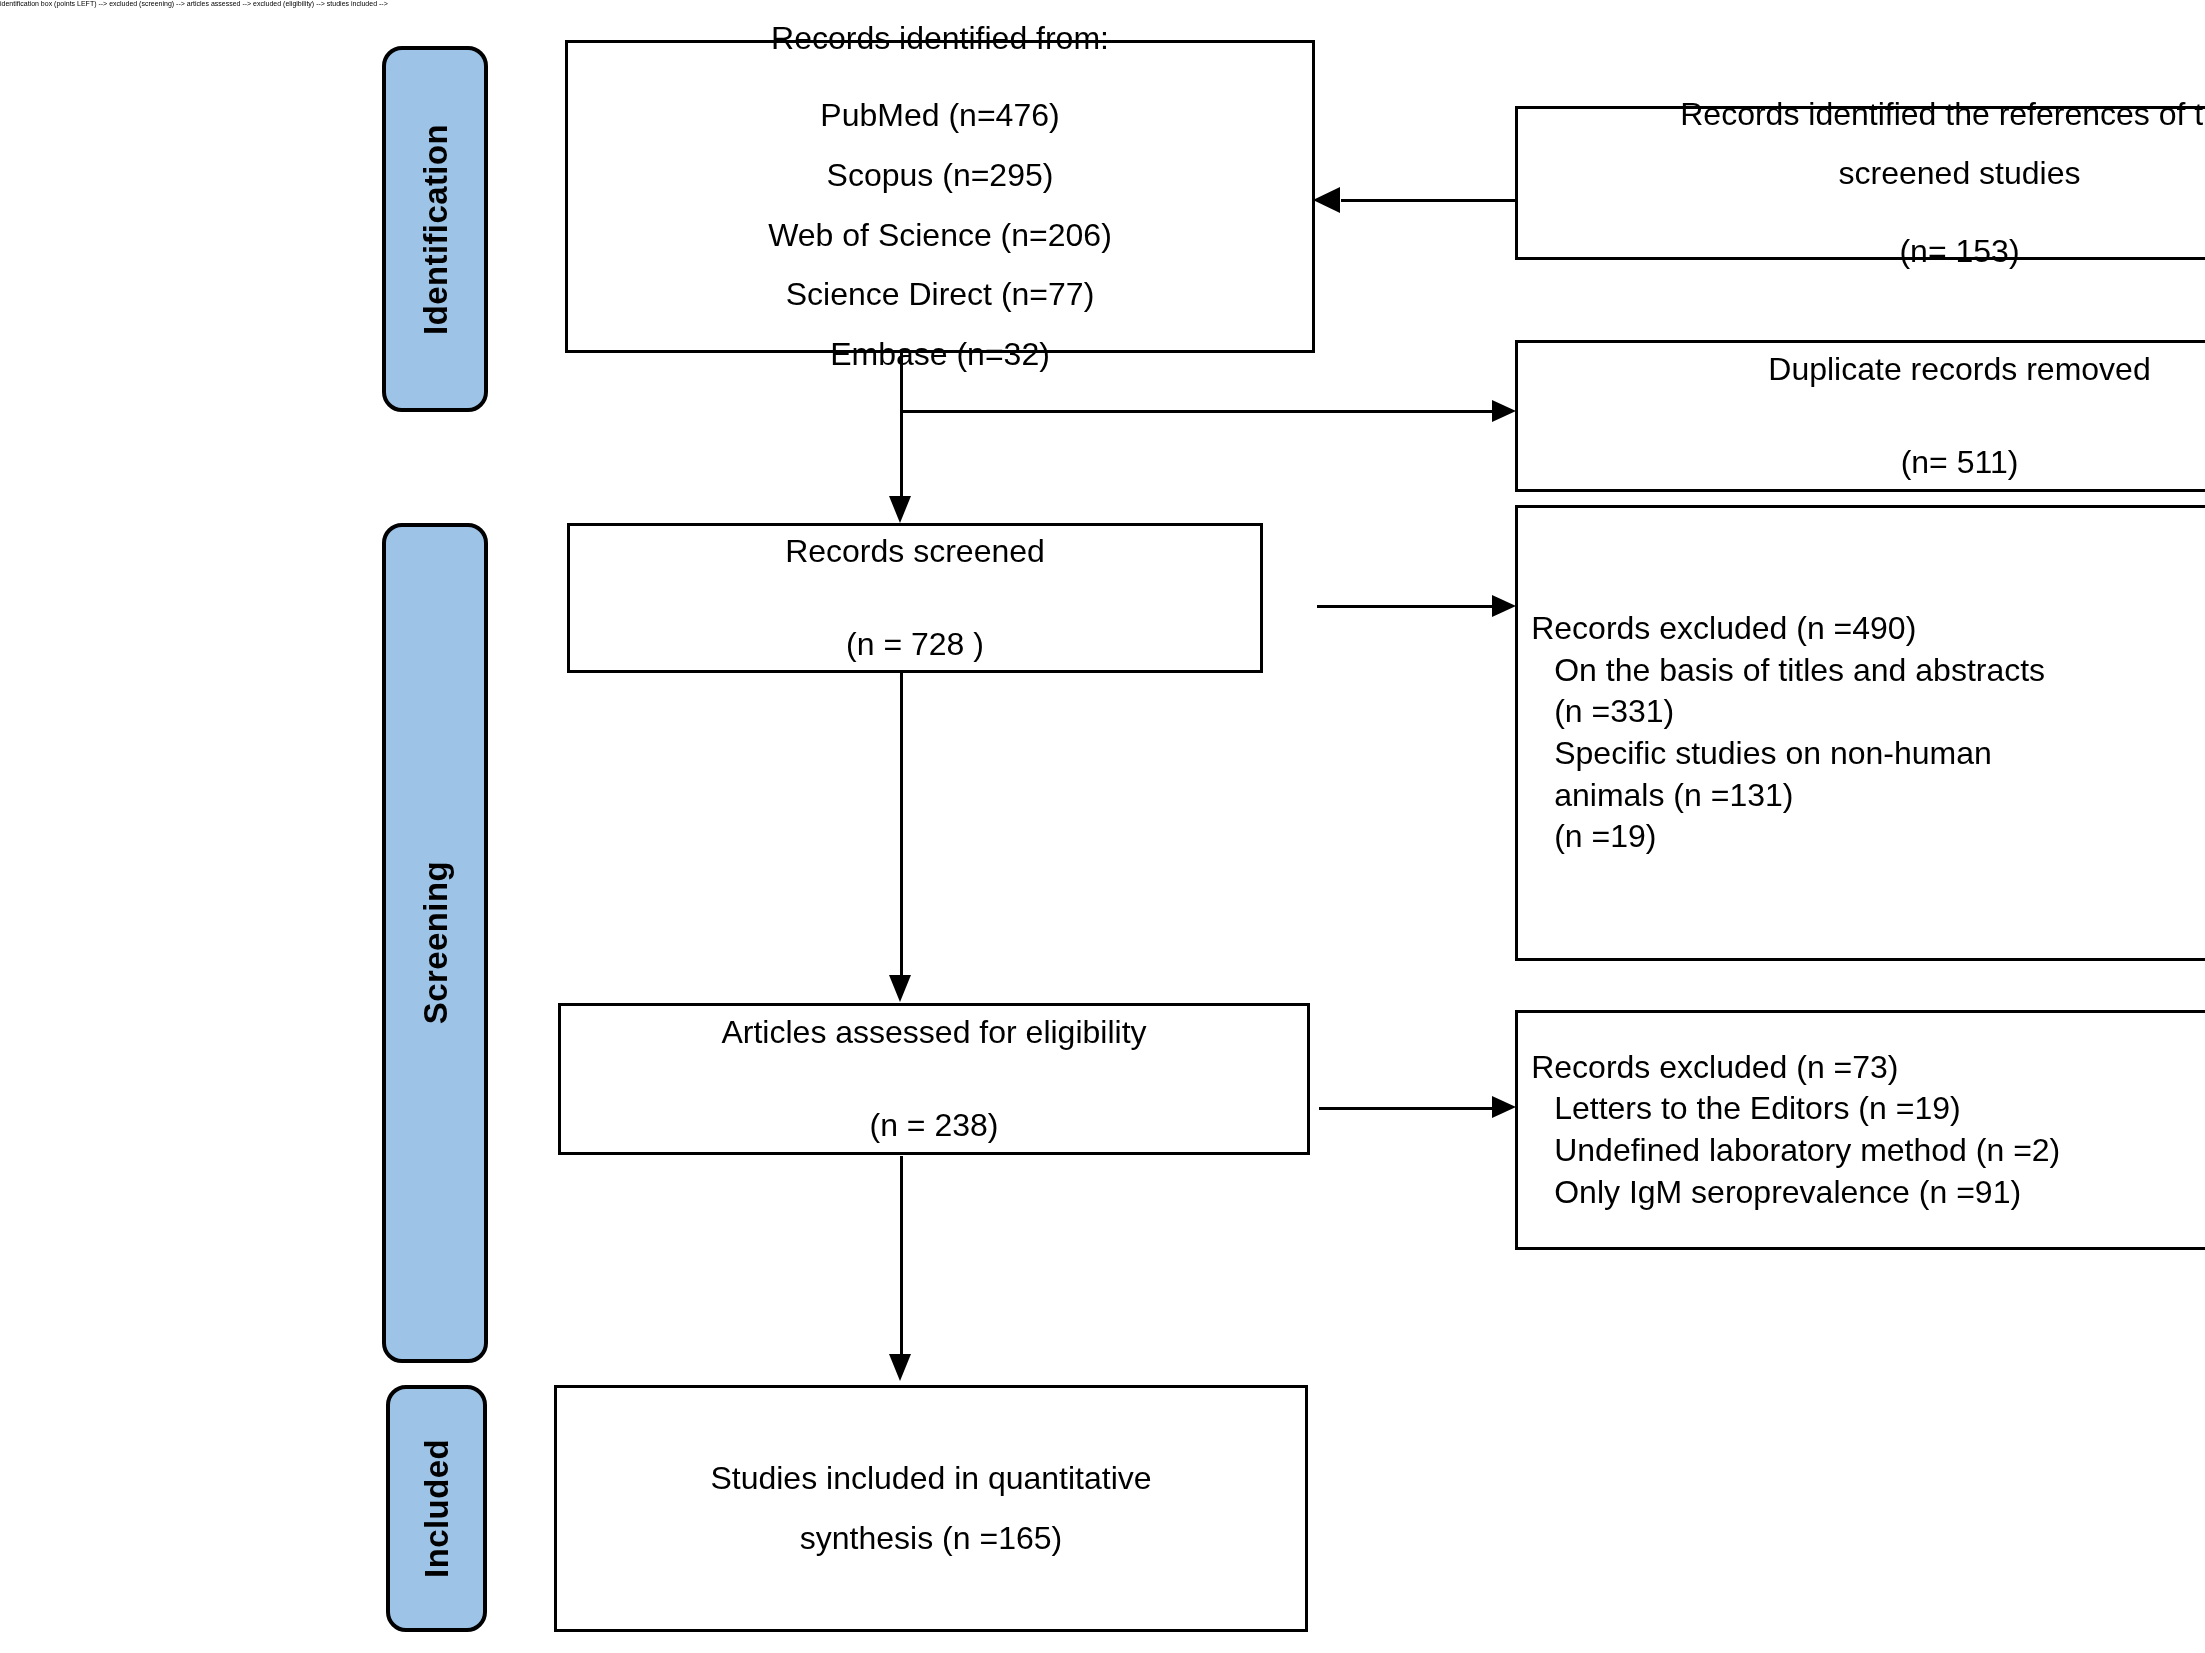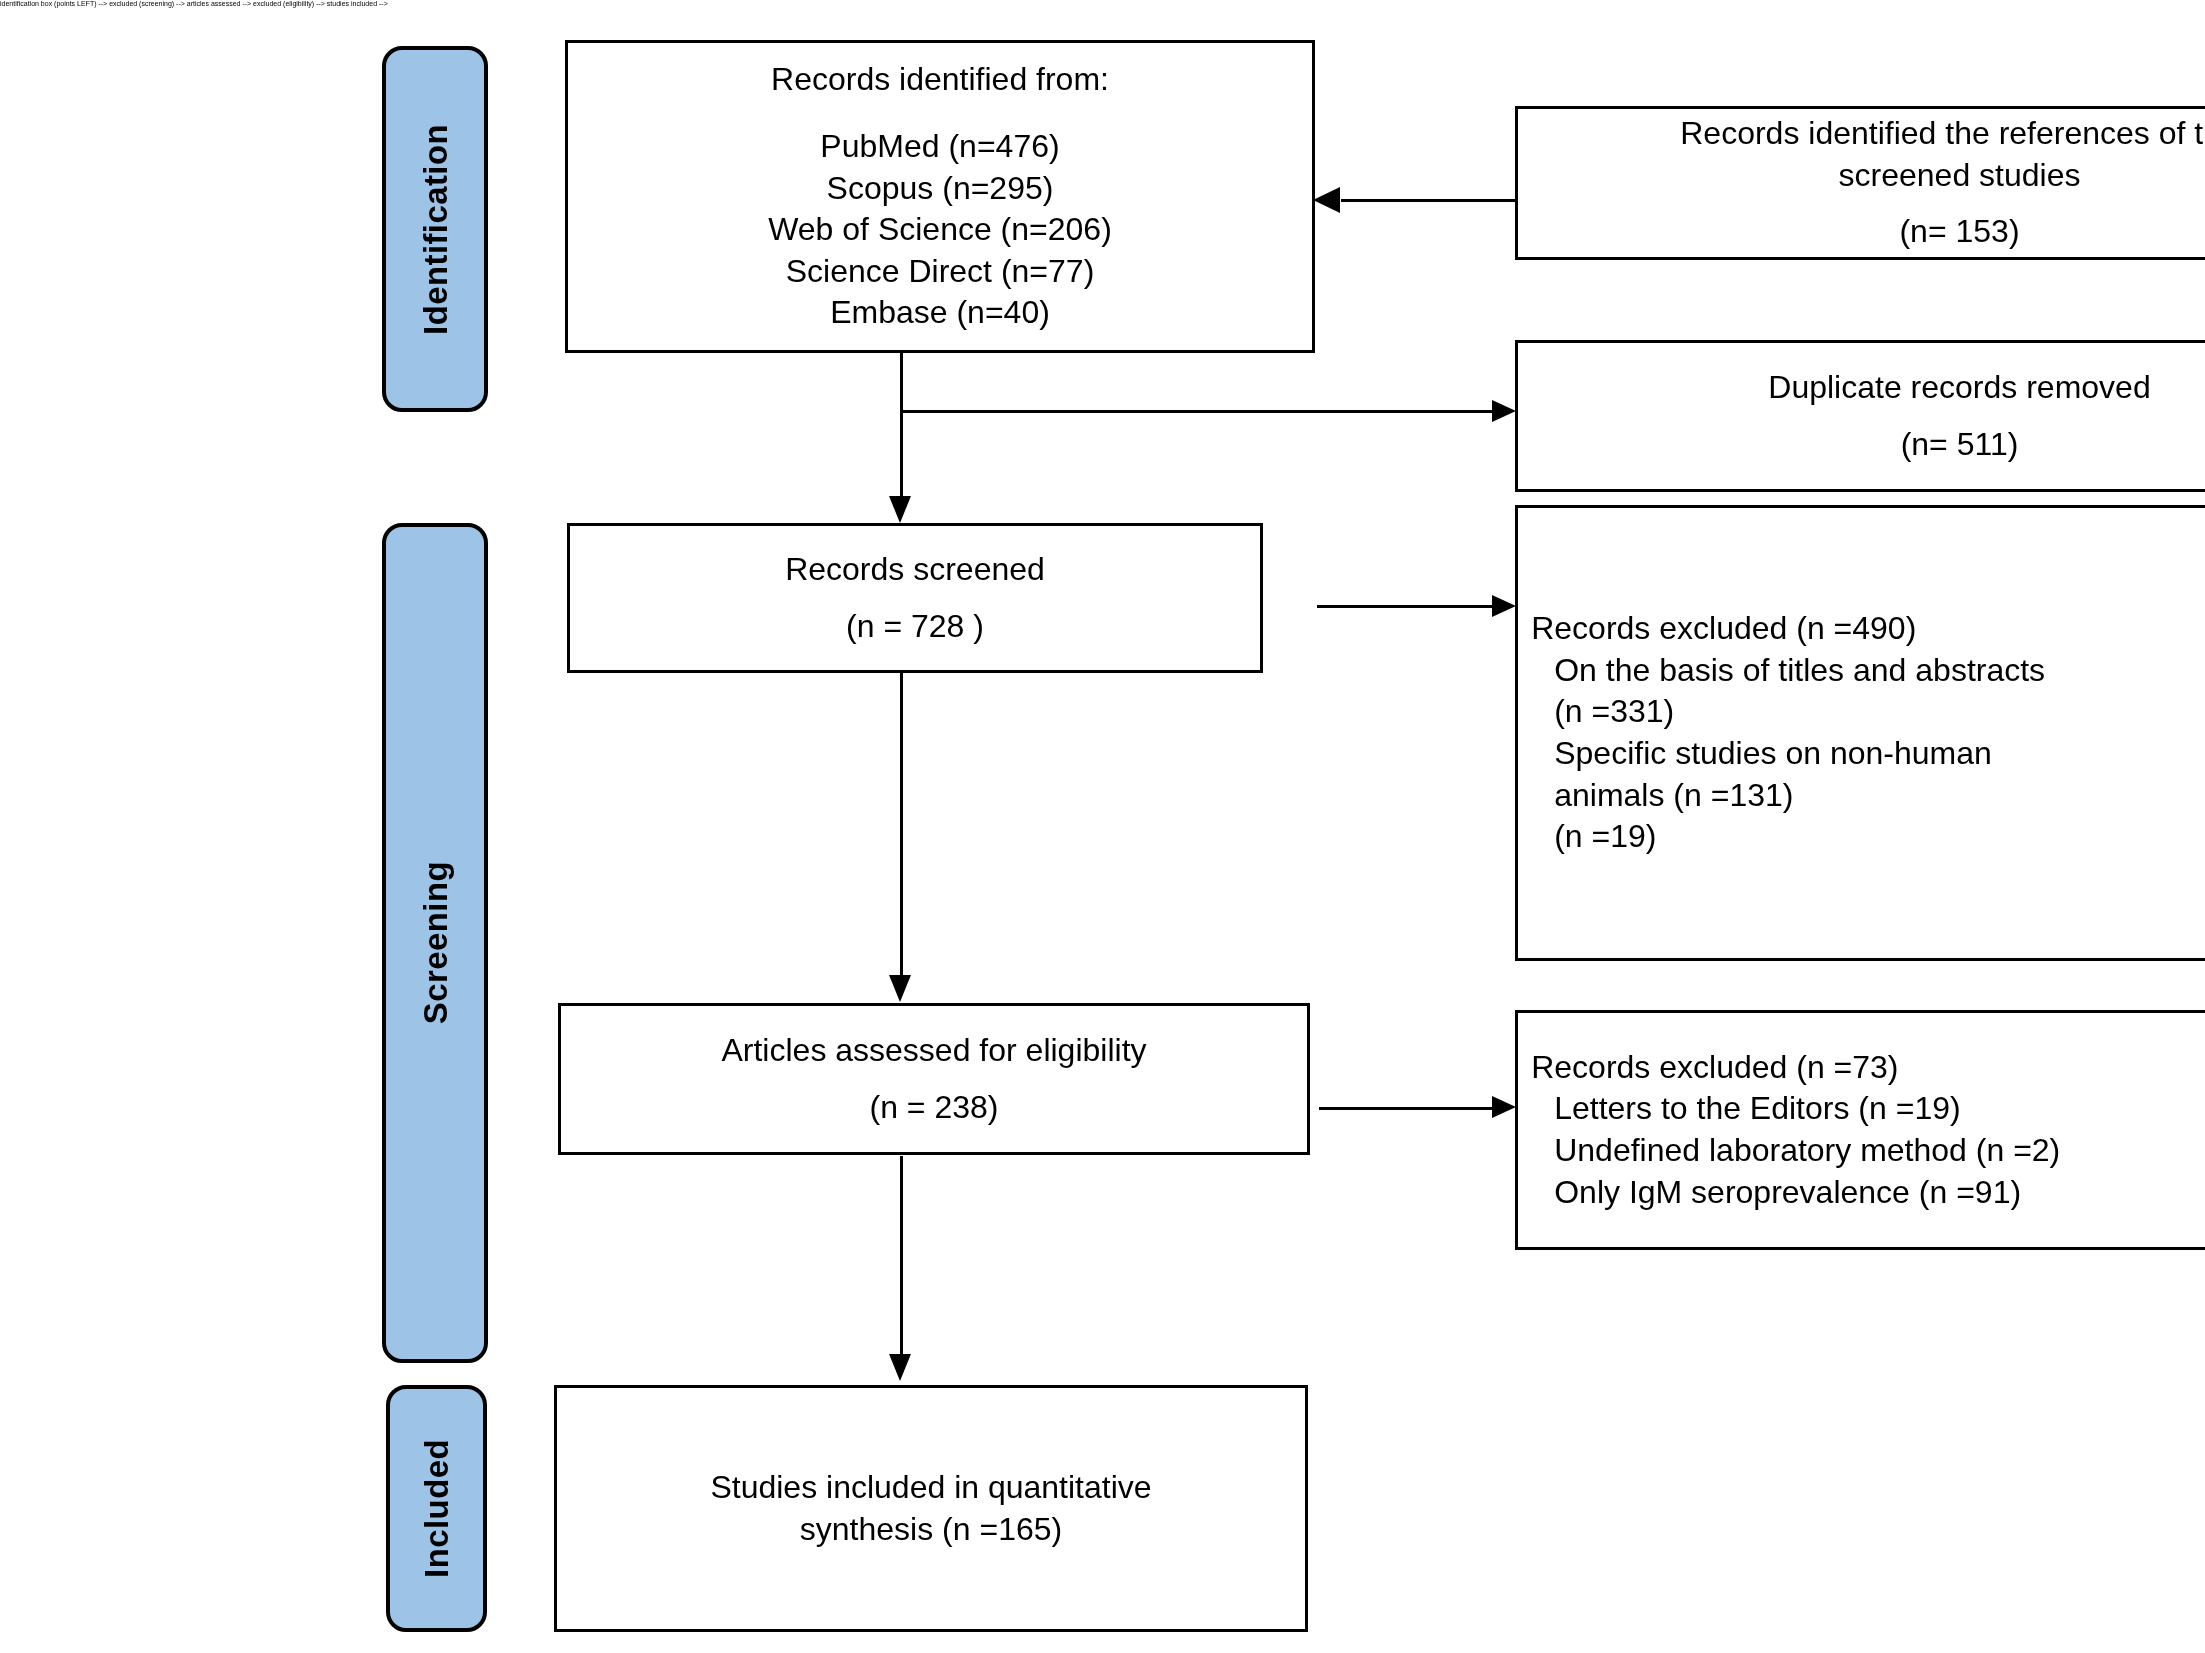--- a/index.html
+++ b/index.html
@@ -47,20 +47,21 @@
     border: 3.1px solid #000000;
     box-sizing: border-box;
     display: flex;
     flex-direction: column;
     justify-content: center;
     color: #000000;
   }
   .box.center-text {
     align-items: center;
     text-align: center;
+    gap: 18px;
   }
   .box.left-text {
     align-items: flex-start;
     text-align: left;
     padding-left: 13.2px;
   }
   .line {
     font-size: 32px;
     line-height: 1.30;
     white-space: nowrap;
@@ -128,21 +129,21 @@
   </div>
 
   
   <div class="box center-text" style="left:565px; top:40px; width:750px; height:313px;">
     <div class="line">Records identified from:</div>
     <div class="spacer"></div>
     <div class="line">PubMed (n=476)</div>
     <div class="line">Scopus (n=295)</div>
     <div class="line">Web of Science (n=206)</div>
     <div class="line">Science Direct (n=77)</div>
-    <div class="line">Embase (n=40)</div>
+    <div class="line">Embase (n=32)</div>
   </div>
 
   
   <div class="box center-text" style="left:1515px; top:106px; width:889px; height:154px;">
     <div class="line">Records identified the references of the</div>
     <div class="line">screened studies</div>
     <div class="gap-sm"></div>
     <div class="line">(n= 153)</div>
   </div>
 

